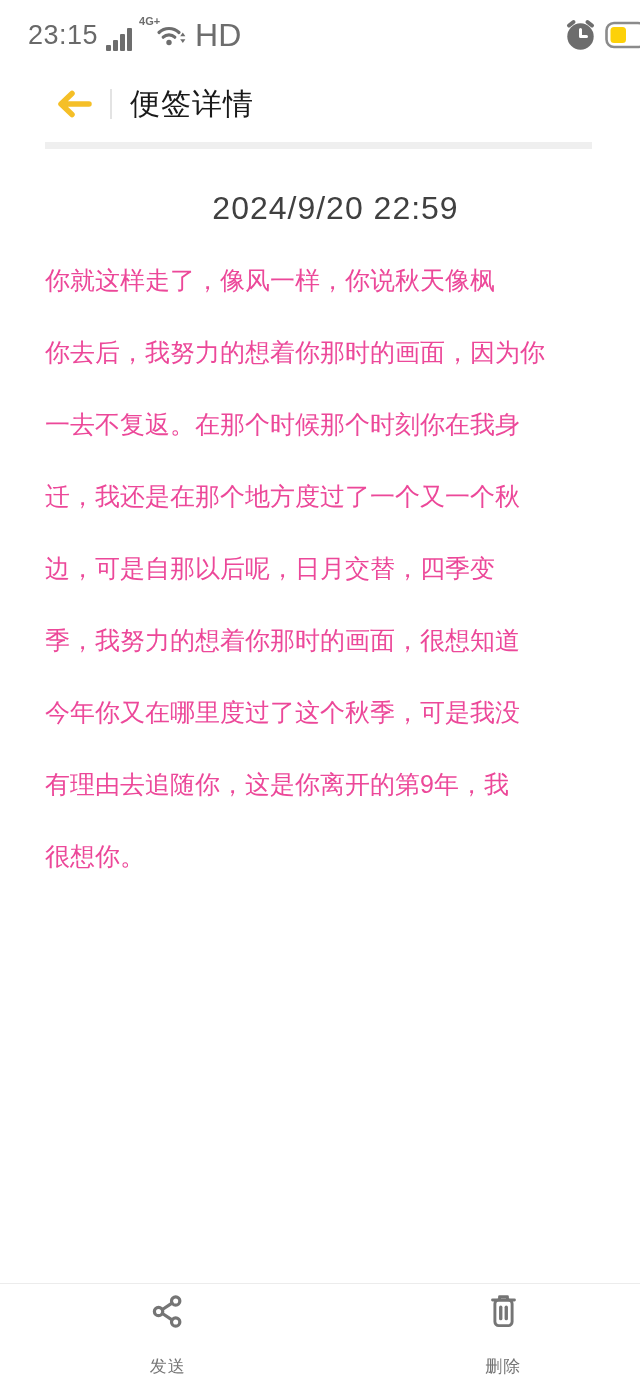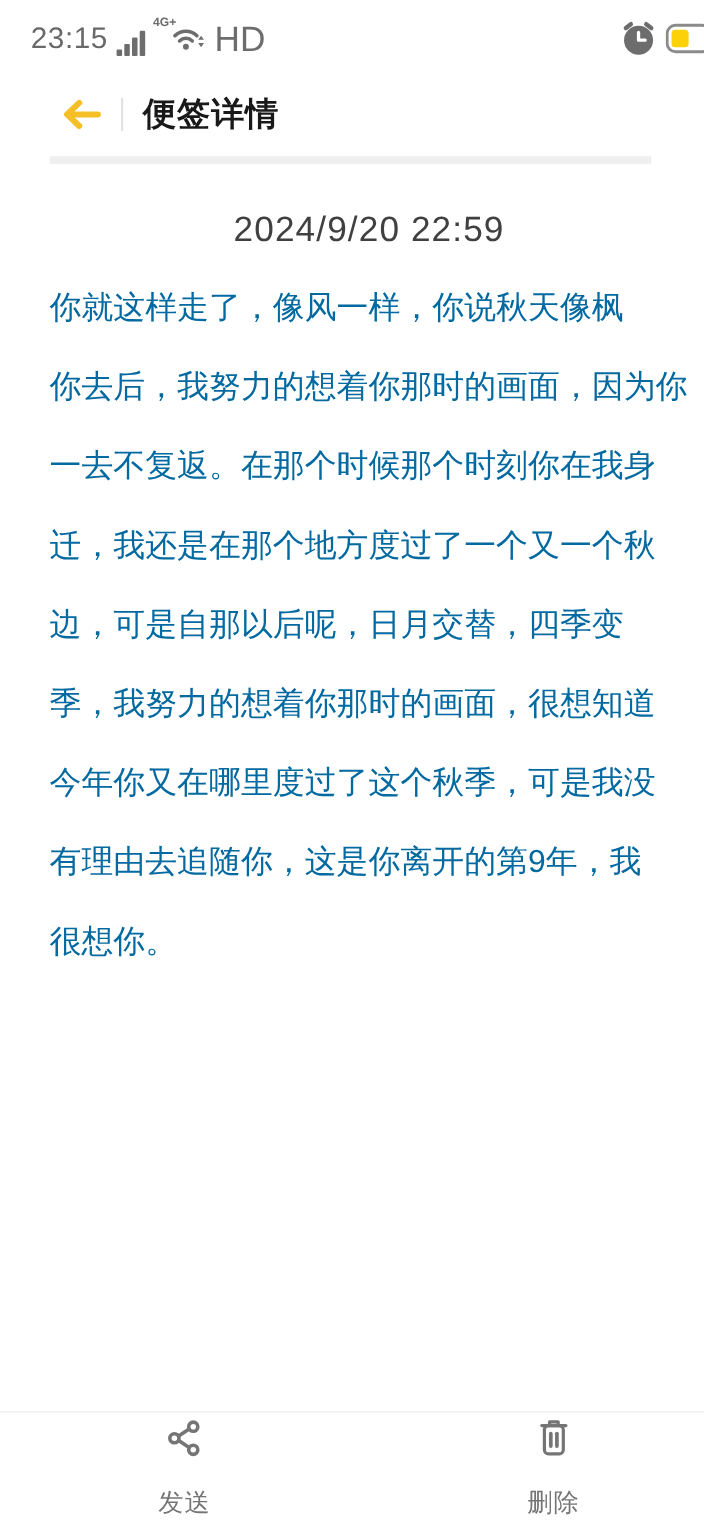--- a/index.html
+++ b/index.html
@@ -14,32 +14,32 @@
   .net-label{position:absolute;top:-1px;left:2px;font-size:11px;font-weight:bold;color:#6d6d6d;letter-spacing:0;margin-left:31px;}
   .bars{position:absolute;bottom:3px;left:0;display:flex;align-items:flex-end;gap:2px;}
   .bars i{display:block;width:5px;background:#6d6d6d;border-radius:1px;}
   .sb-hd{font-size:32px;color:#6d6d6d;font-weight:500;}
   .sb-right{position:absolute;right:20px;top:0;display:flex;align-items:center;height:42px;gap:7px;}
 
   
   .header{position:absolute;top:82px;left:0;right:0;height:44px;display:flex;align-items:center;}
   .back-btn{margin-left:52px;width:44px;height:34px;display:flex;align-items:center;justify-content:center;background:none;border:none;padding:0;cursor:pointer;}
   .hdr-divider{width:2px;height:30px;background:#e3e3e3;margin-left:14px;}
-  .hdr-title{margin-left:18px;font-size:30px;font-weight:bold;color:#191919;letter-spacing:1px;}
+  .hdr-title{margin-left:18px;font-size:30px;font-weight:normal;color:#191919;letter-spacing:1px;}
   .hdr-bar{position:absolute;top:142px;left:45px;width:547px;height:7px;background:#efefef;}
 
   
   .note-date{position:absolute;top:190px;left:0;width:100%;text-align:center;font-size:32px;color:#404040;letter-spacing:1px;}
   .note-body{position:absolute;top:244px;left:45px;width:560px;}
-  .note-line{height:72px;line-height:72px;font-size:29px;color:#0369a1;white-space:nowrap;letter-spacing:0;}
+  .note-line{height:72px;line-height:72px;font-size:25px;color:#ec4899;white-space:nowrap;letter-spacing:0;}
 
   
   .toolbar{position:absolute;left:0;right:0;bottom:0;height:103px;border-top:1px solid #ececec;background:#fff;display:flex;}
   .tb-item{flex:1;display:flex;flex-direction:column;align-items:center;justify-content:center;gap:9px;background:none;border:none;padding:0;cursor:pointer;}
-  .tb-label{font-size:23px;color:#757575;letter-spacing:1px;margin-top:16px;}
+  .tb-label{font-size:17px;color:#757575;letter-spacing:1px;margin-top:16px;}
 </style>
 </head>
 <body>
 
 <div class="screen">
 
   <div class="statusbar">
     <div class="sb-left">
       <span class="sb-time">23:15</span>
       <span class="signal">

